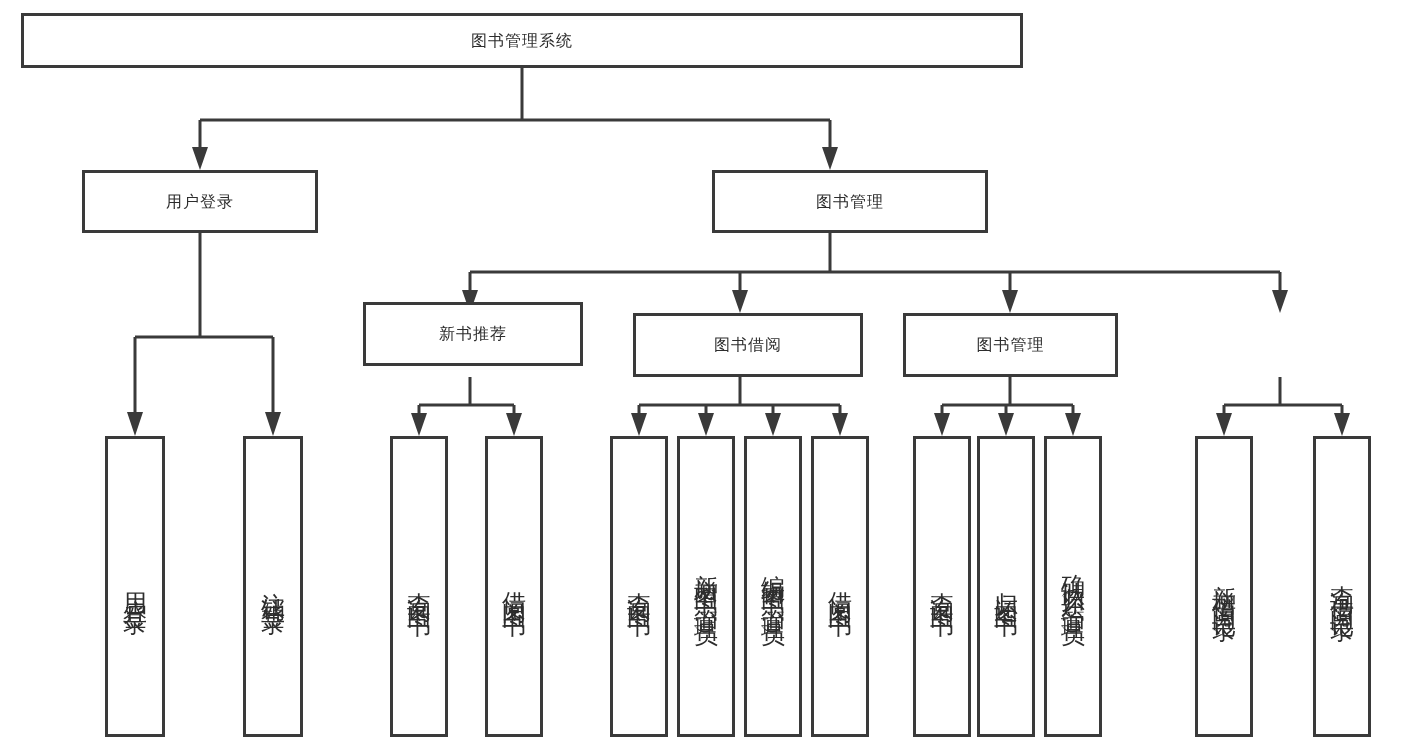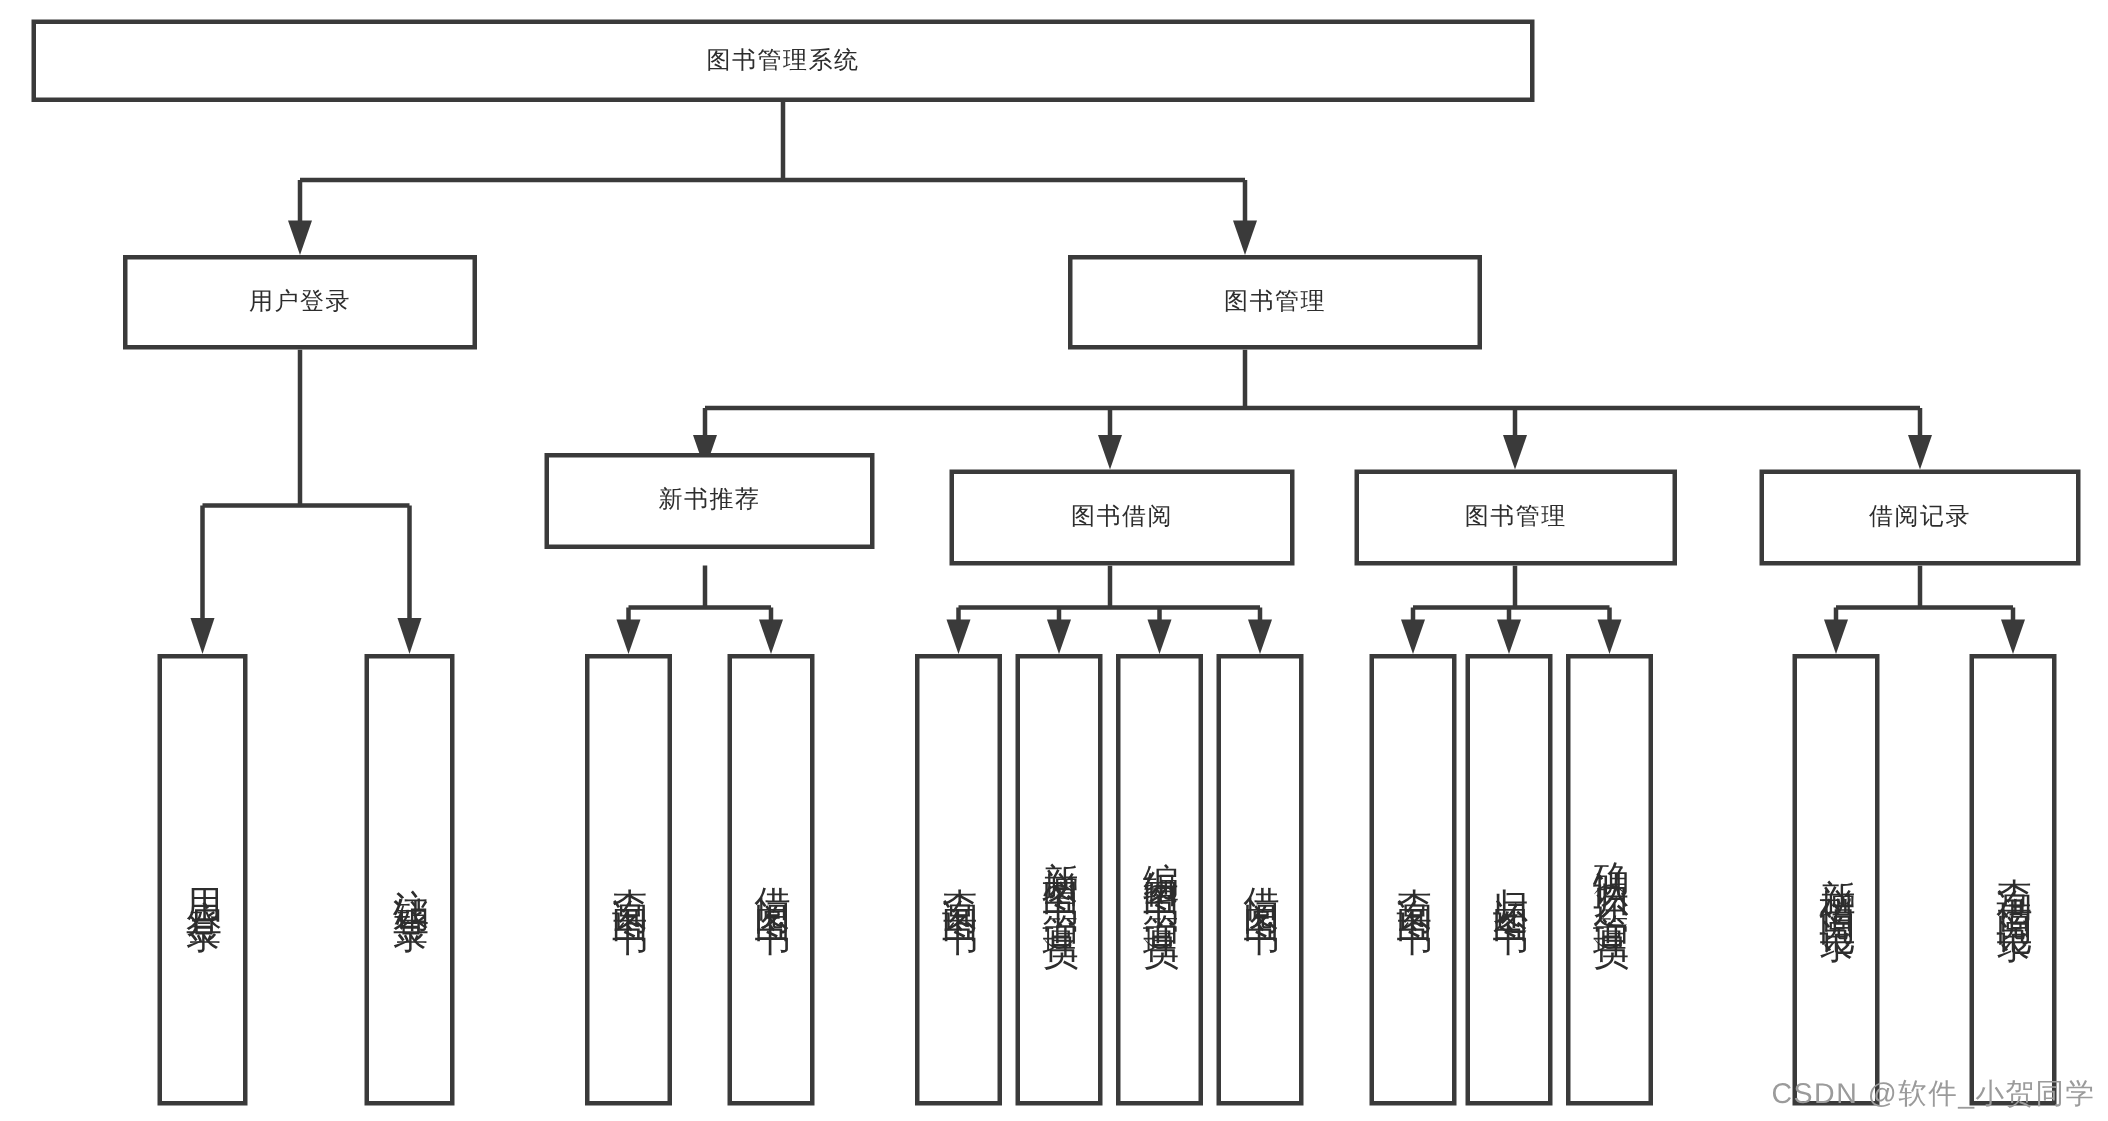--- a/index.html
+++ b/index.html
@@ -106,23 +106,20 @@
 
   <div class="node" style="left:363px;top:302px;width:220px;height:64px">
     <span class="hlabel">新书推荐</span>
   </div>
   <div class="node" style="left:633px;top:313px;width:230px;height:64px">
     <span class="hlabel">图书借阅</span>
   </div>
   <div class="node" style="left:903px;top:313px;width:215px;height:64px">
     <span class="hlabel">图书管理</span>
   </div>
-  <div class="node" style="left:1173px;top:313px;width:214px;height:64px">
-    <span class="hlabel">借阅记录</span>
-  </div>
 
   <div class="node" style="left:105px;top:436px;width:60px;height:301px">
     <span class="vlabel">用户登录</span>
   </div>
   <div class="node" style="left:243px;top:436px;width:60px;height:301px">
     <span class="vlabel">注销登录</span>
   </div>
 
   <div class="node" style="left:390px;top:436px;width:58px;height:301px">
     <span class="vlabel">查询图书</span>
@@ -154,15 +151,14 @@
     <span class="vlabel">确认归还（管理员）</span>
   </div>
 
   <div class="node" style="left:1195px;top:436px;width:58px;height:301px">
     <span class="vlabel">新增借阅记录</span>
   </div>
   <div class="node" style="left:1313px;top:436px;width:58px;height:301px">
     <span class="vlabel">查询借阅记录</span>
   </div>
 
-  <div class="watermark">CSDN @软件_小贺同学</div>
 
 </div>
 
 </body></html>

